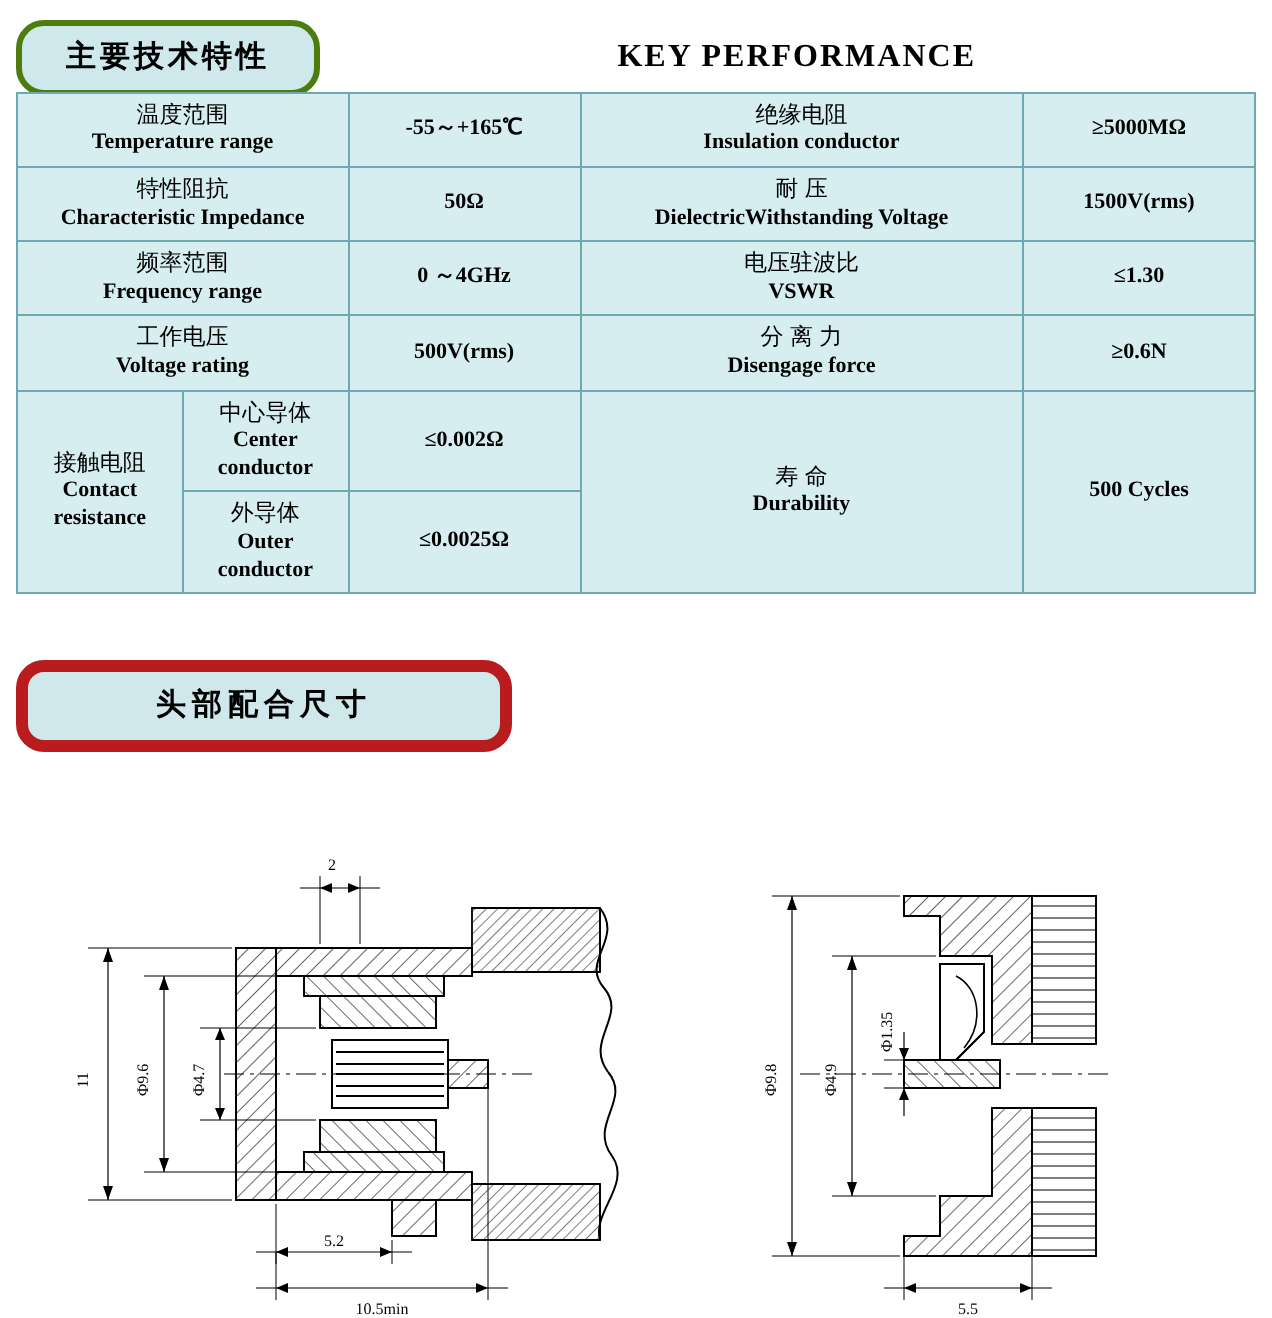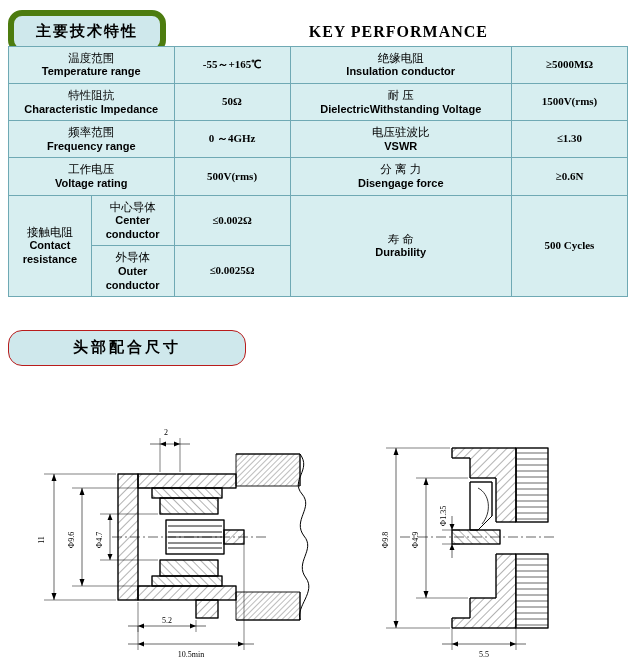--- a/index.html
+++ b/index.html
@@ -16,21 +16,21 @@
     overflow: hidden;
   }
   
   .header-band {
     position: absolute;
     display: flex;
     align-items: center;
   }
   .title-pill {
     background: #cfe8ec;
-    border: 6px solid #4d7c0f;
+    border: 3px solid #4d7c0f;
     color: #000;
     font-family: "Liberation Sans", sans-serif;
     font-weight: bold;
     font-size: 15px;
     letter-spacing: 2px;
     padding: 6px 22px 7px 22px;
     border-radius: 14px 14px 14px 14px;
     text-align: center;
     white-space: nowrap;
   }
@@ -60,21 +60,21 @@
     padding: 4px 2px;
     font-size: 11px;
     line-height: 1.25;
   }
   .cn {
     font-family: "Liberation Sans", sans-serif;
     font-size: 11.5px;
     display: block;
   }
   .en {
-    font-family: Liberation Sans, sans-serif;
+    font-family: Liberation Serif, serif;
     font-weight: bold;
     font-size: 11px;
     display: block;
   }
   .val {
     font-family: "Liberation Serif", serif;
     font-weight: bold;
     font-size: 11.5px;
     margin-left: 20px;
   }
@@ -87,21 +87,21 @@
 
   
   .section2 {
     position: absolute;
     left: 8px;
     top: 330px;
     width: 620px;
   }
   .pill2 {
     background: #cfe8ec;
-    border: 1px solid #b91c1c;
+    border: 6px solid #b91c1c;
     border-radius: 14px;
     font-family: "Liberation Sans", sans-serif;
     font-weight: bold;
     font-size: 15px;
     letter-spacing: 3px;
     padding: 7px 0 8px 0;
     width: 236px;
     text-align: center;
   }
   .pill2-en {

